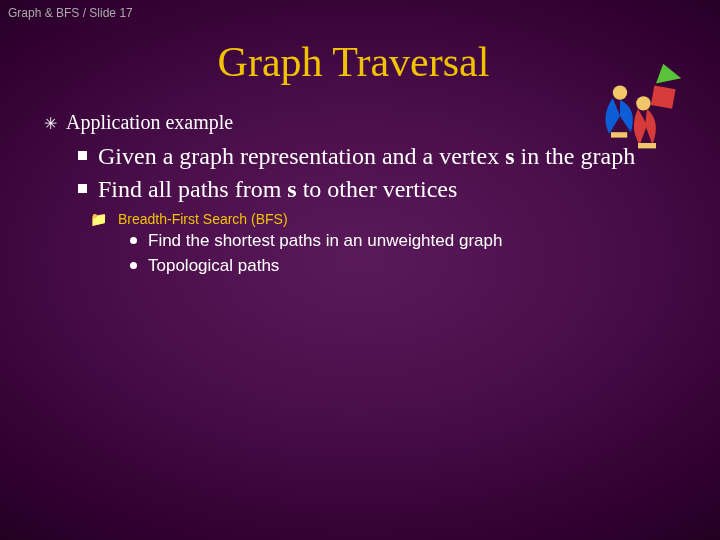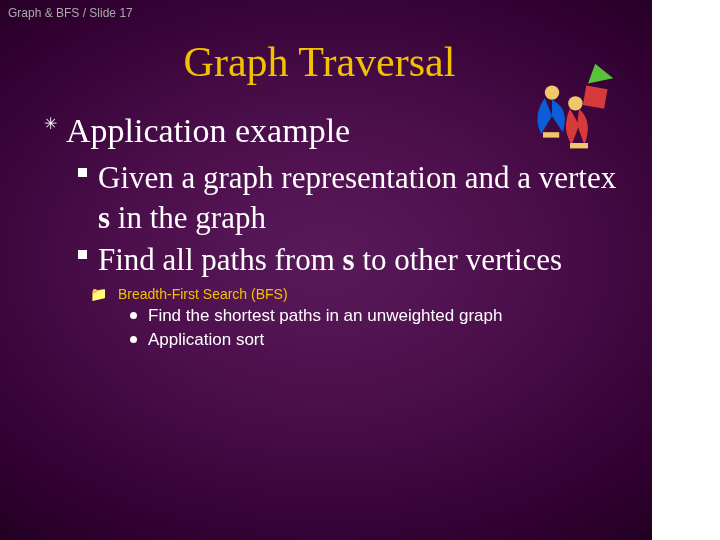--- a/index.html
+++ b/index.html
@@ -5,21 +5,21 @@
   html, body {
     margin: 0;
     padding: 0;
     width: 720px;
     height: 540px;
     overflow: hidden;
     font-family: "Times New Roman", Times, serif;
     color: #fff;
   }
   .slide {
-    width: 652px;
+    width: 720px;
     height: 540px;
     background: radial-gradient(ellipse 95% 80% at 50% 48%,
                 #5a1a5a 0%,
                 #4a0e4a 35%,
                 #300030 70%,
                 #120012 100%);
     position: relative;
     box-sizing: border-box;
   }
   .header {
@@ -32,37 +32,37 @@
     font-size: 42px;
     color: #f2c200;
     text-align: center;
     margin: 18px 13px 24px 0;
     font-family: "Times New Roman", serif;
   }
   .content {
     padding: 0 30px 0 44px;
   }
   .lvl1 {
-    font-size: 34px;
+    font-size: 20px;
     color: #fff;
     position: relative;
     padding-left: 22px;
     margin: 9px 0 6px 0;
     line-height: 1.24;
   }
   .lvl1::before {
     content: "✳";
     position: absolute;
     left: 0;
     top: 4px;
     font-size: 16px;
     color: #fff;
   }
   .lvl2 {
-    font-size: 31px;
+    font-size: 24px;
     color: #fff;
     position: relative;
     padding-left: 24px;
     margin: 2px 0 2px 30px;
     line-height: 1.28;
   }
   .lvl2::before {
     content: "";
     position: absolute;
     left: 4px;
@@ -156,17 +156,17 @@
 
 
     <div class="lvl2b">
       <span>Breadth-First Search (BFS)</span>
     </div>
     <div class="lvl3">
       <span>Find the shortest paths in an unweighted graph</span>
     </div>
 
     <div class="lvl3">
-      <span>Application sort</span>
+      <span>Topological paths</span>
     </div>
 
   </div>
 </div>
 
 </body></html>

